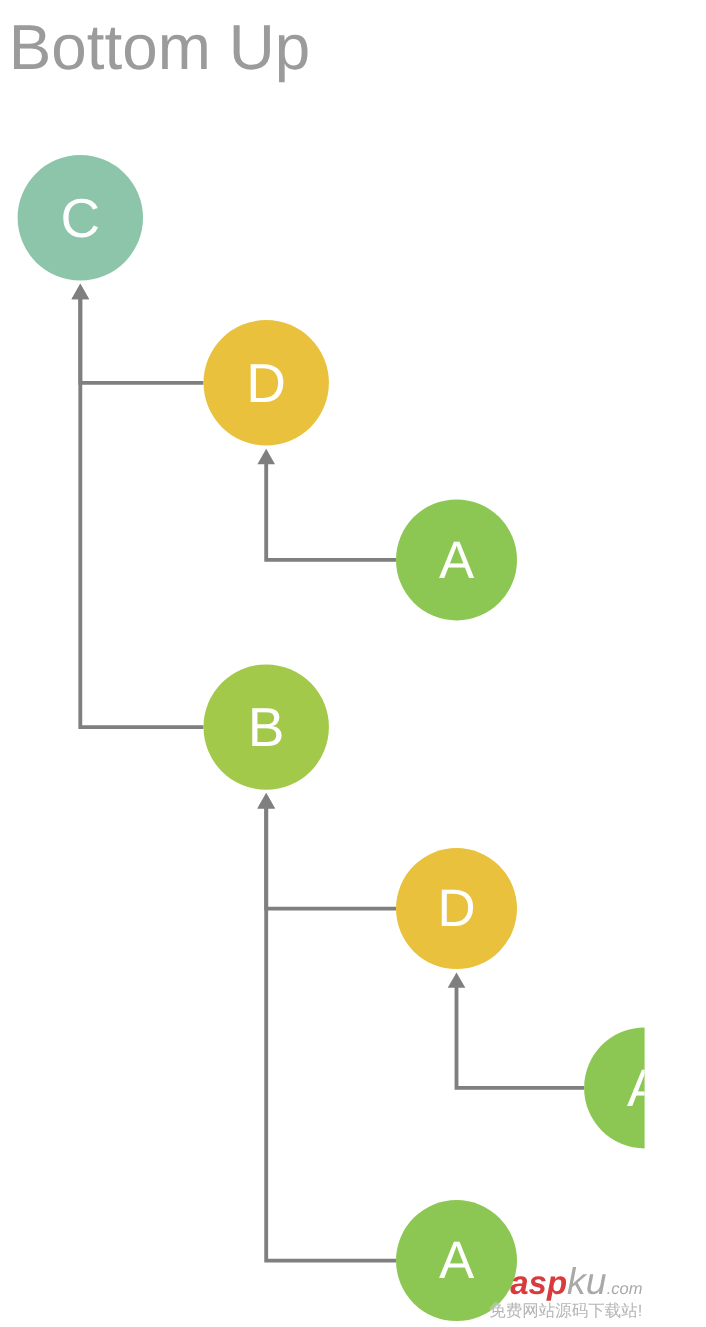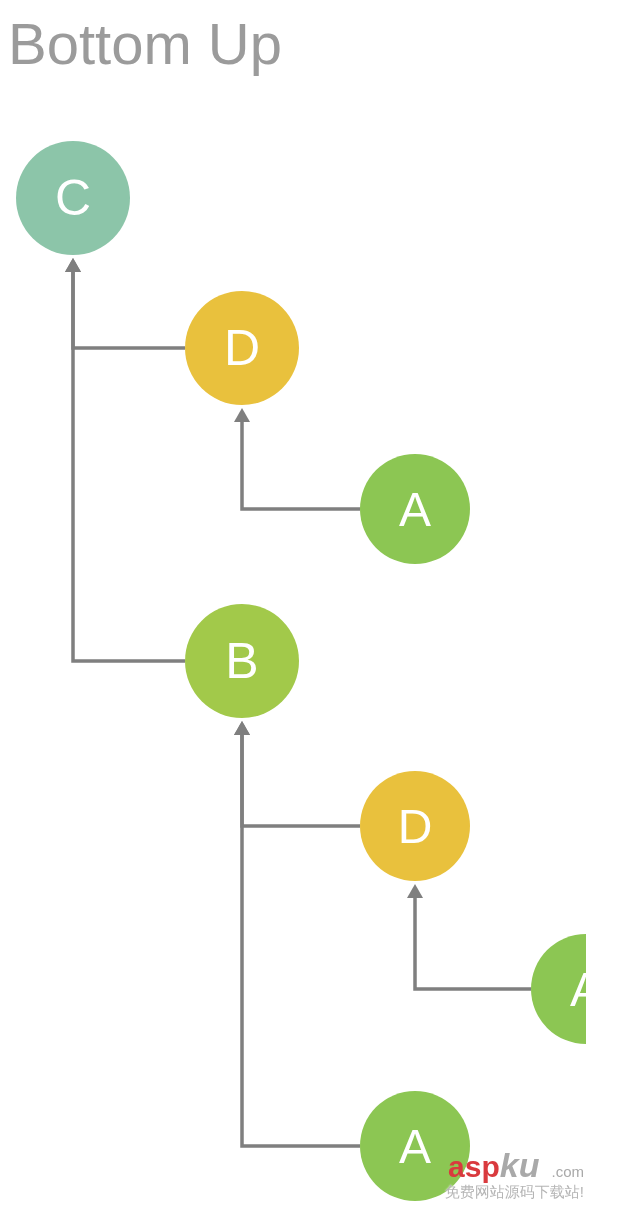--- a/index.html
+++ b/index.html
@@ -55,33 +55,34 @@
     position: absolute;
     right: 2px;
     top: 1148px;
     text-align: right;
     line-height: 1;
     white-space: nowrap;
   }
   .wm-asp {
     color: #d93a3e;
     font-weight: bold;
+    font-style: italic;
     font-size: 30px;
     text-align: right;
   }
   .wm-ku {
     color: #a9a9a9;
     font-style: italic;
     font-size: 34px;
-    font-weight: 700;
+    font-weight: 400;
   }
   .wm-com {
     color: #a9a9a9;
+    font-style: italic;
     font-size: 15px;
-    margin-left: 12px;
   }
   .wm-sub {
     margin-top: 2px;
     font-size: 15px;
     color: #b5b5b5;
     text-shadow: 0 0 2px #ffffff;
   }
 </style>
 </head>
 <body>

